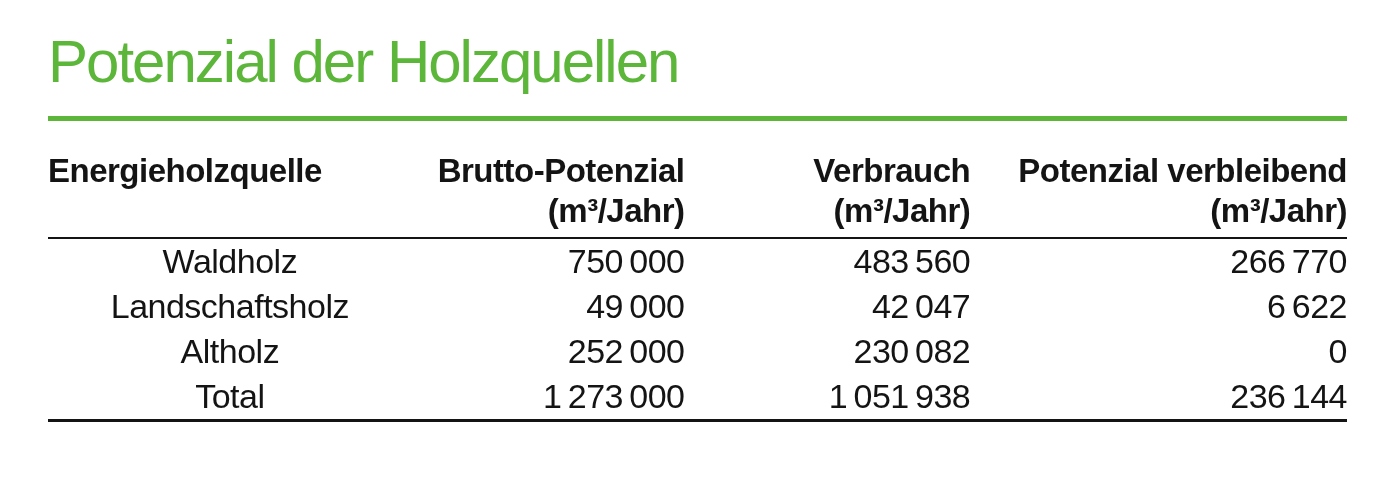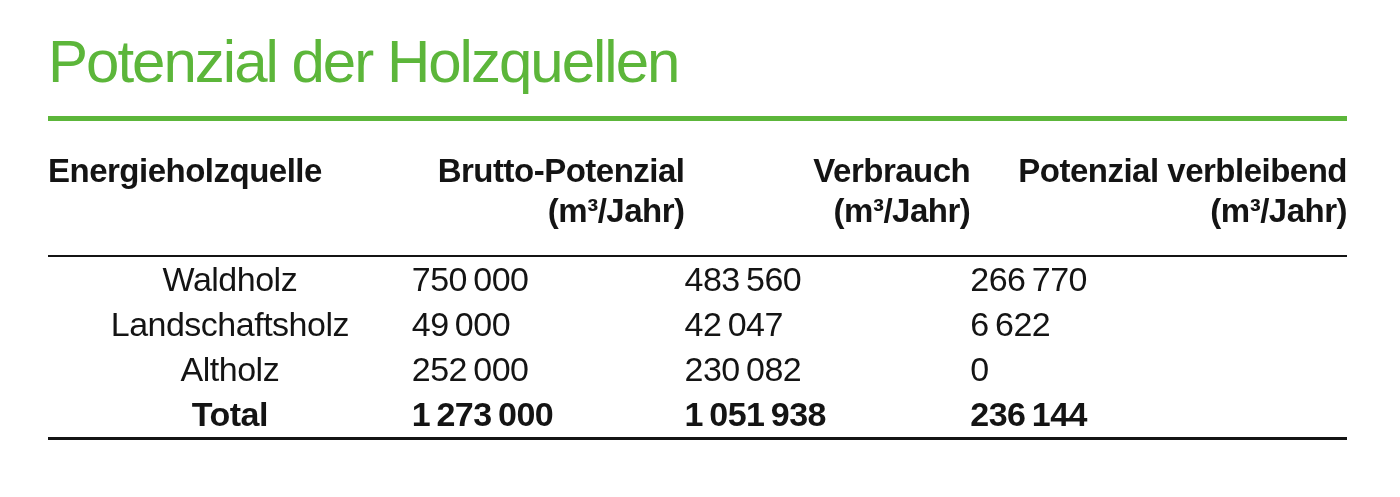--- a/index.html
+++ b/index.html
@@ -33,42 +33,42 @@
     width: 100%;
     margin-top: 30px;
     border-collapse: collapse;
     table-layout: fixed;
   }
   col.c1 { width: 28%; }
   col.c2 { width: 21%; }
   col.c3 { width: 22%; }
   col.c4 { width: 29%; }
   th {
-    padding: 0 0 24px 0;
+    padding: 0 0 6px 0;
     border-bottom: 2px solid var(--ink);
     font-size: 33px;
     font-weight: 700;
     letter-spacing: -0.5px;
     vertical-align: top;
     white-space: nowrap;
   }
   th.left { text-align: left; }
   th.right { text-align: right; }
   .h-label, .h-unit { display: block; line-height: 40px; height: 40px; }
   td {
     padding: 0;
     font-size: 34px;
     line-height: 45px;
     letter-spacing: -0.5px;
     white-space: nowrap;
   }
   td.name { text-align: center; }
-  td.num { text-align: left; }
+  td.num { text-align: right; }
   tr.total td {
-    font-weight: 700;
+    font-weight: 400;
     border-bottom: 3px solid var(--ink);
   }
 </style>
 </head>
 <body>
 
 <div class="page">
 
   <h1 class="title">Potenzial der Holzquellen</h1>
 

